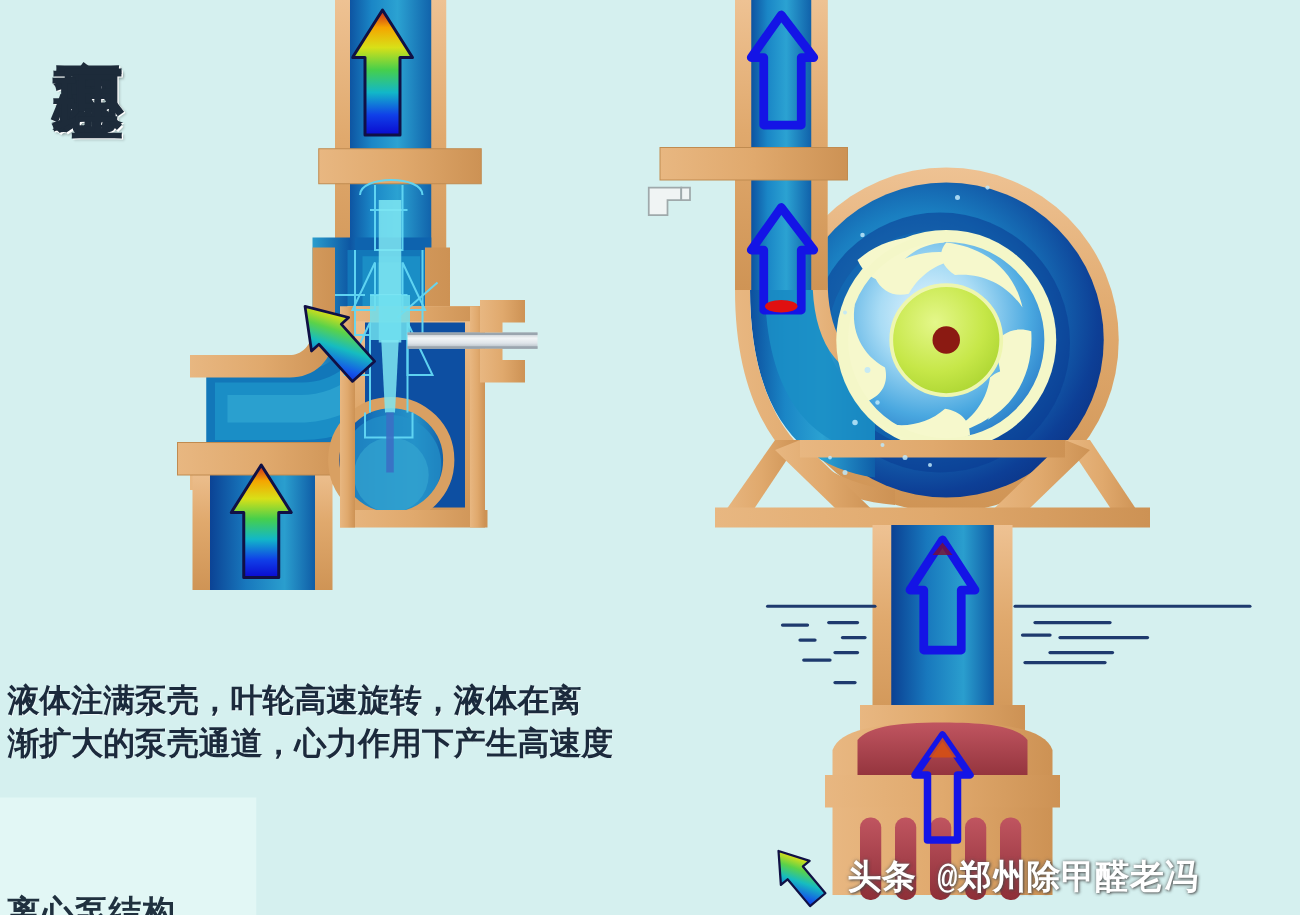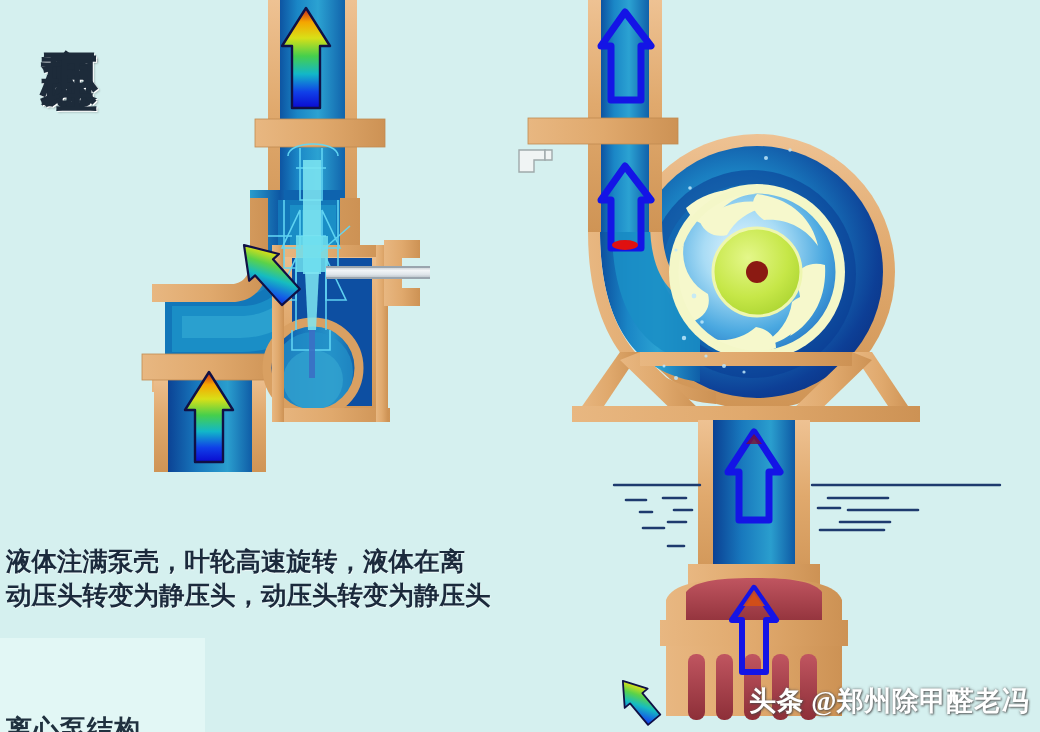--- a/index.html
+++ b/index.html
@@ -76,23 +76,23 @@
     font-size: 26px;
     font-weight: 700;
     color: #20313f;
     letter-spacing: 1px;
     white-space: nowrap;
   }
 
   
   #watermark {
     position: absolute;
-    left: 749px;
+    left: 678px;
     top: 683px;
-    font-family: Liberation Serif, serif;
+    font-family: Liberation Mono, monospace;
     font-size: 27px;
     font-weight: 700;
     color: #ffffff;
     text-shadow: 0 0 3px rgba(90,90,90,.85), 1px 1px 2px rgba(60,60,60,.7);
     white-space: nowrap;
     letter-spacing: 0.5px;
   }
 </style>
 </head>
 <body>
@@ -419,20 +419,20 @@
       </g>
     </g>
   </svg>
 
   <div id="pale-panel"></div>
 
   <div id="title">离心泵原理</div>
 
   <div id="caption">
     <div>液体注满泵壳，叶轮高速旋转，液体在离</div>
-    <div>动压头转变为静压头，动压头转变为静压头</div>
+    <div>渐扩大的泵壳通道，心力作用下产生高速度</div>
   </div>
 
   <div id="clipped-text">离心泵结构</div>
 
   <div id="watermark">头条 @郑州除甲醛老冯</div>
 
 </div>
 
 </body></html>

